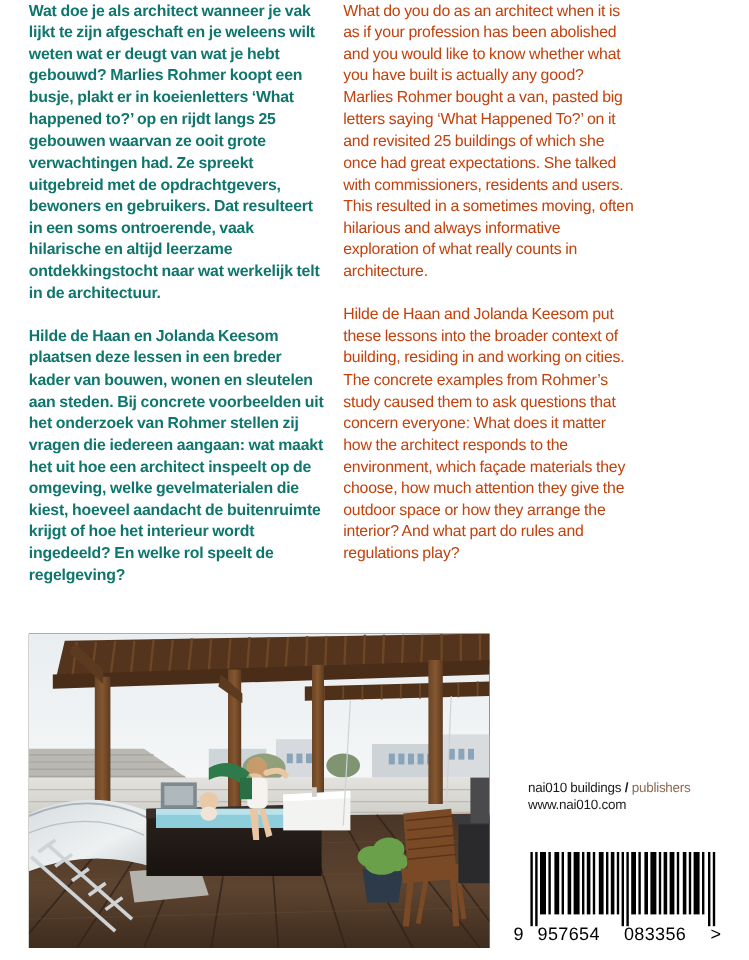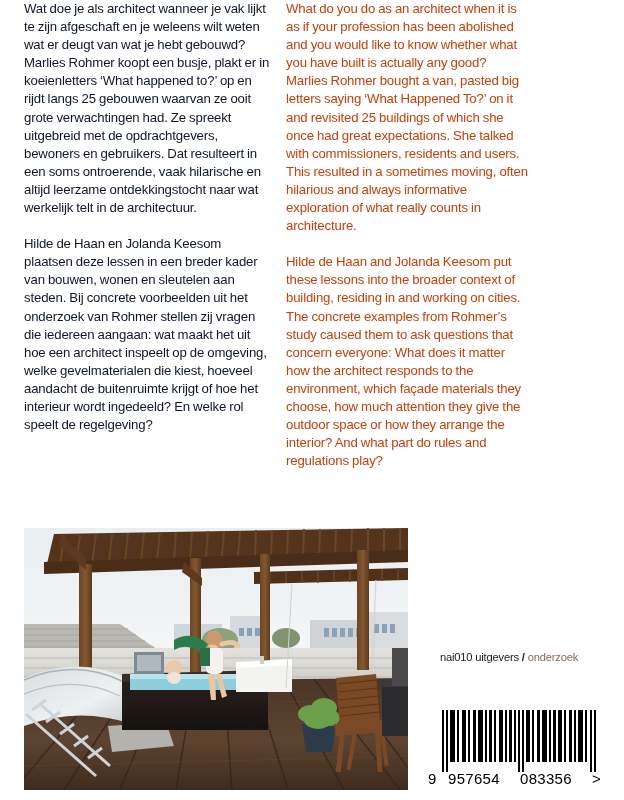--- a/index.html
+++ b/index.html
@@ -17,21 +17,22 @@
   }
 
   
   .cover-text {
     position: absolute;
     top: 0px;
   }
   .col-nl {
     left: 24px;
     width: 248px;
-    color: #0f172a;
+    color: #0f766e;
+    font-weight: bold;
   }
   .col-en {
     left: 286px;
     width: 244px;
     color: #c2410c;
   }
   .para {
     font-size: 13.2px;
     line-height: 18.1px;
     letter-spacing: -0.15px;
@@ -334,22 +335,23 @@
     <line x1="268" y1="56" x2="262" y2="160" stroke="#cfd2d4" stroke-width="1"></line>
     <line x1="352" y1="52" x2="348" y2="146" stroke="#cfd2d4" stroke-width="1"></line>
 
     <rect x="110" y="124" width="30" height="22" fill="#7e8a90"></rect>
     <rect x="113" y="127" width="24" height="16" fill="#aeb8bd"></rect>
   </svg>
 </div>
 
 <div class="publisher">
   <div class="pub-line1">
-    <span>nai010 uitgevers</span><span>&nbsp;</span><span class="slash">/</span><span>&nbsp;</span><span class="pub-en">onderzoek</span>
+    <span>nai010 buildings</span><span>&nbsp;</span><span class="slash">/</span><span>&nbsp;</span><span class="pub-en">publishers</span>
   </div>
+  <div class="pub-line2">www.nai010.com</div>
 </div>
 
 <div class="barcode">
   <svg class="barcode-bars" viewBox="0 0 184 62" preserveAspectRatio="none">
     <rect x="0" y="0" width="184" height="62" fill="#ffffff"></rect>
     <g fill="#000000">
 
       <rect x="14" y="0" width="2" height="62"></rect>
       <rect x="18" y="0" width="2" height="62"></rect>
 

